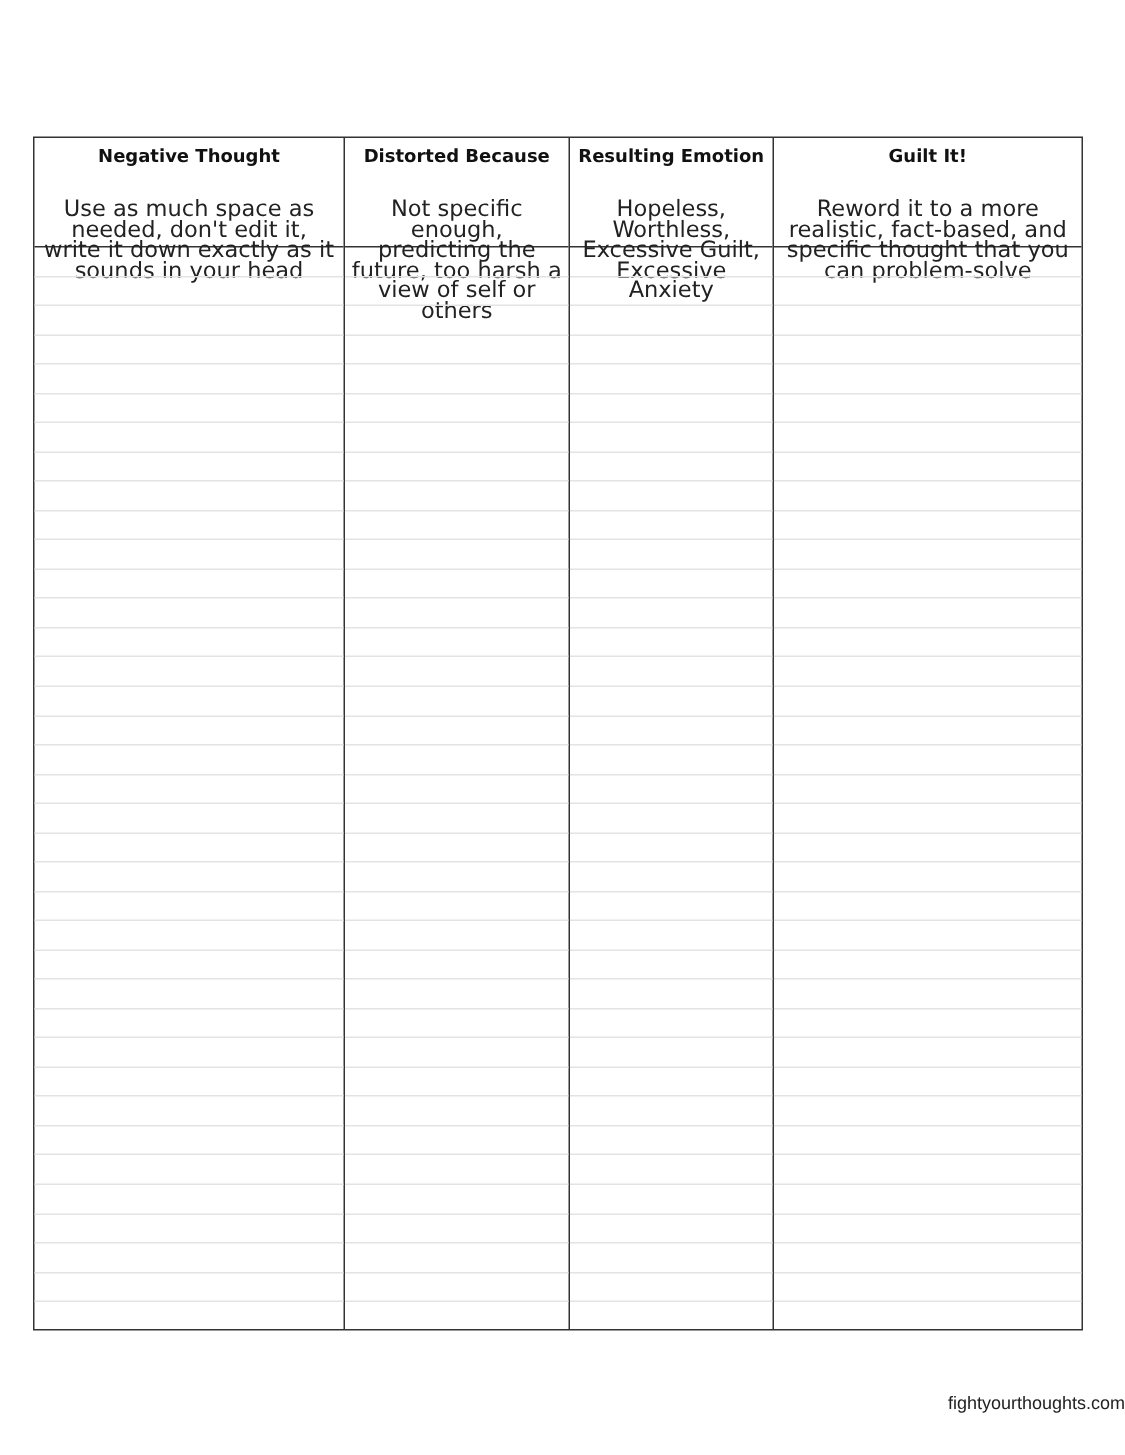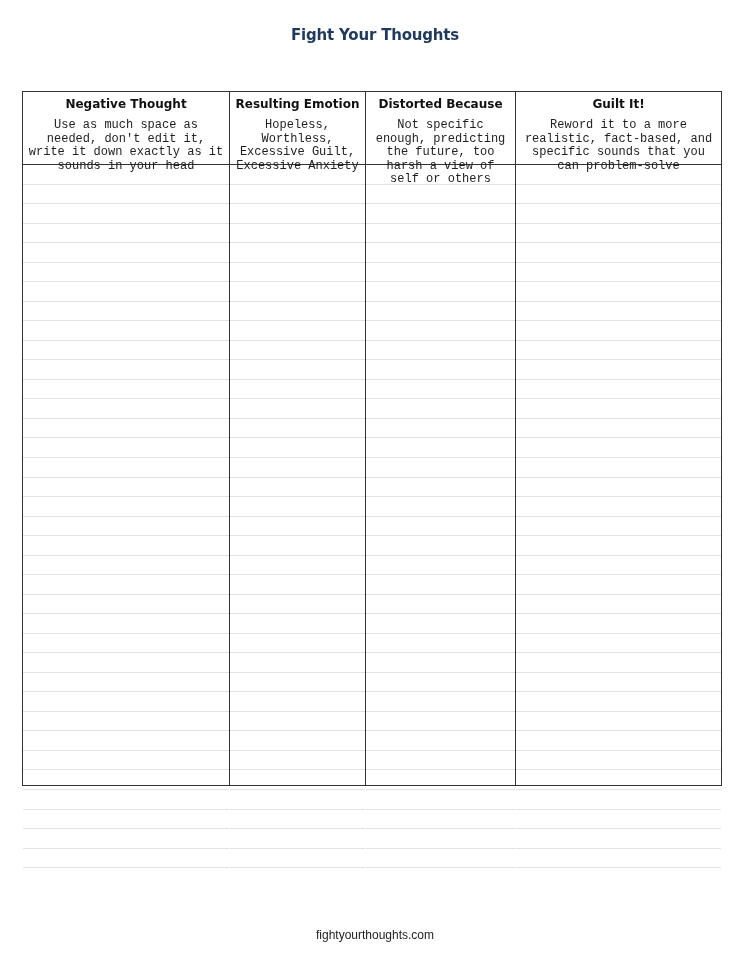--- a/index.html
+++ b/index.html
@@ -1,33 +1,32 @@
 <!DOCTYPE html>
 <html><head>
   <meta charset="utf-8">
   <style>
     html, body { margin: 0; padding: 0; background: #ffffff; }
     body { width: 750px; height: 970px; position: relative; overflow: hidden; font-family: "DejaVu Sans", sans-serif; }
     .title { position: absolute; top: 25px; left: 0; width: 750px; text-align: center; color: #1f3a5a; font-family: "DejaVu Sans", sans-serif; font-weight: bold; font-size: 15px; line-height: 21px; letter-spacing: -0.2px; }
-    .table { position: absolute; left: 22px; top: 91px; width: 700px; height: 695px; border: 1.5px solid #333; box-sizing: border-box; display: flex; }
+    .table { position: absolute; left: 22px; top: 91px; width: 700px; height: 796px; border: 1.5px solid #333; box-sizing: border-box; display: flex; }
     .col { position: relative; height: 100%; box-sizing: border-box; border-right: 1.5px solid #333; display: flex; flex-direction: column; }
     .col:last-child { border-right: none; }
     .col-head { height: 73px; border-bottom: 1.5px solid #333; box-sizing: border-box; text-align: center; padding: 2px 4px 0; }
     .col-title { font-weight: bold; font-size: 12px; line-height: 16px; color: #111; margin-top: 2px; }
-    .col-desc { font-size: 12px; line-height: 13.5px; color: #222; margin-top: 7px; font-family: Liberation Mono, monospace; }
+    .col-desc { font-size: 15px; line-height: 13.5px; color: #222; margin-top: 21px; }
     .rows { flex: 1; position: relative; }
     .row { height: 19.54px; box-sizing: border-box; border-bottom: 1.5px solid #e3e3e3; }
     .row:last-child { border-bottom: none; }
-    .footer { position: absolute; top: 928px; left: 0; width: 750px; text-align: center; font-family: "Liberation Sans", sans-serif; font-size: 12px; color: #222; }
+    .footer { position: absolute; top: 928px; left: 0; width: 750px; text-align: right; font-family: "Liberation Sans", sans-serif; font-size: 12px; color: #222; }
   </style>
 </head>
 <body>
 
 <div class="title">
-  <div>Fight Your Thoughts</div>
 </div>
 
 <div class="table">
   <div class="col" style="width:207px">
     <div class="col-head">
       <div class="col-title">Negative Thought</div>
       <div class="col-desc">Use as much space as needed, don't edit it, write it down exactly as it sounds in your head</div>
     </div>
     <div class="rows">
         <div class="row"></div>
@@ -62,20 +61,65 @@
         <div class="row"></div>
         <div class="row"></div>
         <div class="row"></div>
         <div class="row"></div>
         <div class="row"></div>
         <div class="row"></div>
         <div class="row"></div>
         <div class="row"></div>
       </div>
   </div>
+  <div class="col" style="width:150px">
+    <div class="col-head">
+      <div class="col-title">Distorted Because</div>
+      <div class="col-desc">Not specific enough, predicting the future, too harsh a view of self or others</div>
+    </div>
+    <div class="rows">
+        <div class="row"></div>
+        <div class="row"></div>
+        <div class="row"></div>
+        <div class="row"></div>
+        <div class="row"></div>
+        <div class="row"></div>
+        <div class="row"></div>
+        <div class="row"></div>
+        <div class="row"></div>
+        <div class="row"></div>
+        <div class="row"></div>
+        <div class="row"></div>
+        <div class="row"></div>
+        <div class="row"></div>
+        <div class="row"></div>
+        <div class="row"></div>
+        <div class="row"></div>
+        <div class="row"></div>
+        <div class="row"></div>
+        <div class="row"></div>
+        <div class="row"></div>
+        <div class="row"></div>
+        <div class="row"></div>
+        <div class="row"></div>
+        <div class="row"></div>
+        <div class="row"></div>
+        <div class="row"></div>
+        <div class="row"></div>
+        <div class="row"></div>
+        <div class="row"></div>
+        <div class="row"></div>
+        <div class="row"></div>
+        <div class="row"></div>
+        <div class="row"></div>
+        <div class="row"></div>
+        <div class="row"></div>
+        <div class="row"></div>
+      </div>
+  </div>
   <div class="col" style="width:136px">
     <div class="col-head">
       <div class="col-title">Resulting Emotion</div>
       <div class="col-desc">Hopeless, Worthless, Excessive Guilt, Excessive Anxiety</div>
     </div>
     <div class="rows">
         <div class="row"></div>
         <div class="row"></div>
         <div class="row"></div>
         <div class="row"></div>
@@ -107,69 +151,24 @@
         <div class="row"></div>
         <div class="row"></div>
         <div class="row"></div>
         <div class="row"></div>
         <div class="row"></div>
         <div class="row"></div>
         <div class="row"></div>
         <div class="row"></div>
       </div>
   </div>
-  <div class="col" style="width:150px">
-    <div class="col-head">
-      <div class="col-title">Distorted Because</div>
-      <div class="col-desc">Not specific enough, predicting the future, too harsh a view of self or others</div>
-    </div>
-    <div class="rows">
-        <div class="row"></div>
-        <div class="row"></div>
-        <div class="row"></div>
-        <div class="row"></div>
-        <div class="row"></div>
-        <div class="row"></div>
-        <div class="row"></div>
-        <div class="row"></div>
-        <div class="row"></div>
-        <div class="row"></div>
-        <div class="row"></div>
-        <div class="row"></div>
-        <div class="row"></div>
-        <div class="row"></div>
-        <div class="row"></div>
-        <div class="row"></div>
-        <div class="row"></div>
-        <div class="row"></div>
-        <div class="row"></div>
-        <div class="row"></div>
-        <div class="row"></div>
-        <div class="row"></div>
-        <div class="row"></div>
-        <div class="row"></div>
-        <div class="row"></div>
-        <div class="row"></div>
-        <div class="row"></div>
-        <div class="row"></div>
-        <div class="row"></div>
-        <div class="row"></div>
-        <div class="row"></div>
-        <div class="row"></div>
-        <div class="row"></div>
-        <div class="row"></div>
-        <div class="row"></div>
-        <div class="row"></div>
-        <div class="row"></div>
-      </div>
-  </div>
   <div class="col" style="flex:1">
     <div class="col-head">
       <div class="col-title">Guilt It!</div>
-      <div class="col-desc">Reword it to a more realistic, fact-based, and specific sounds that you can problem-solve</div>
+      <div class="col-desc">Reword it to a more realistic, fact-based, and specific thought that you can problem-solve</div>
     </div>
     <div class="rows">
         <div class="row"></div>
         <div class="row"></div>
         <div class="row"></div>
         <div class="row"></div>
         <div class="row"></div>
         <div class="row"></div>
         <div class="row"></div>
         <div class="row"></div>

